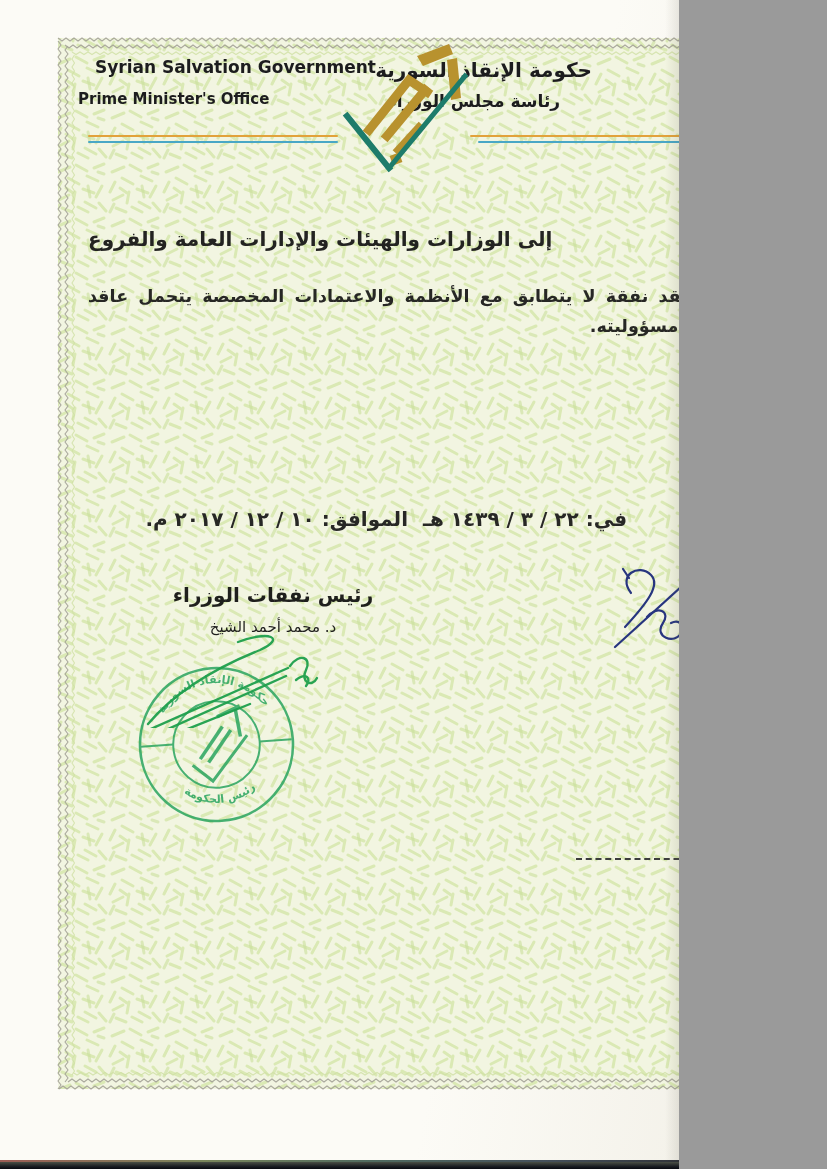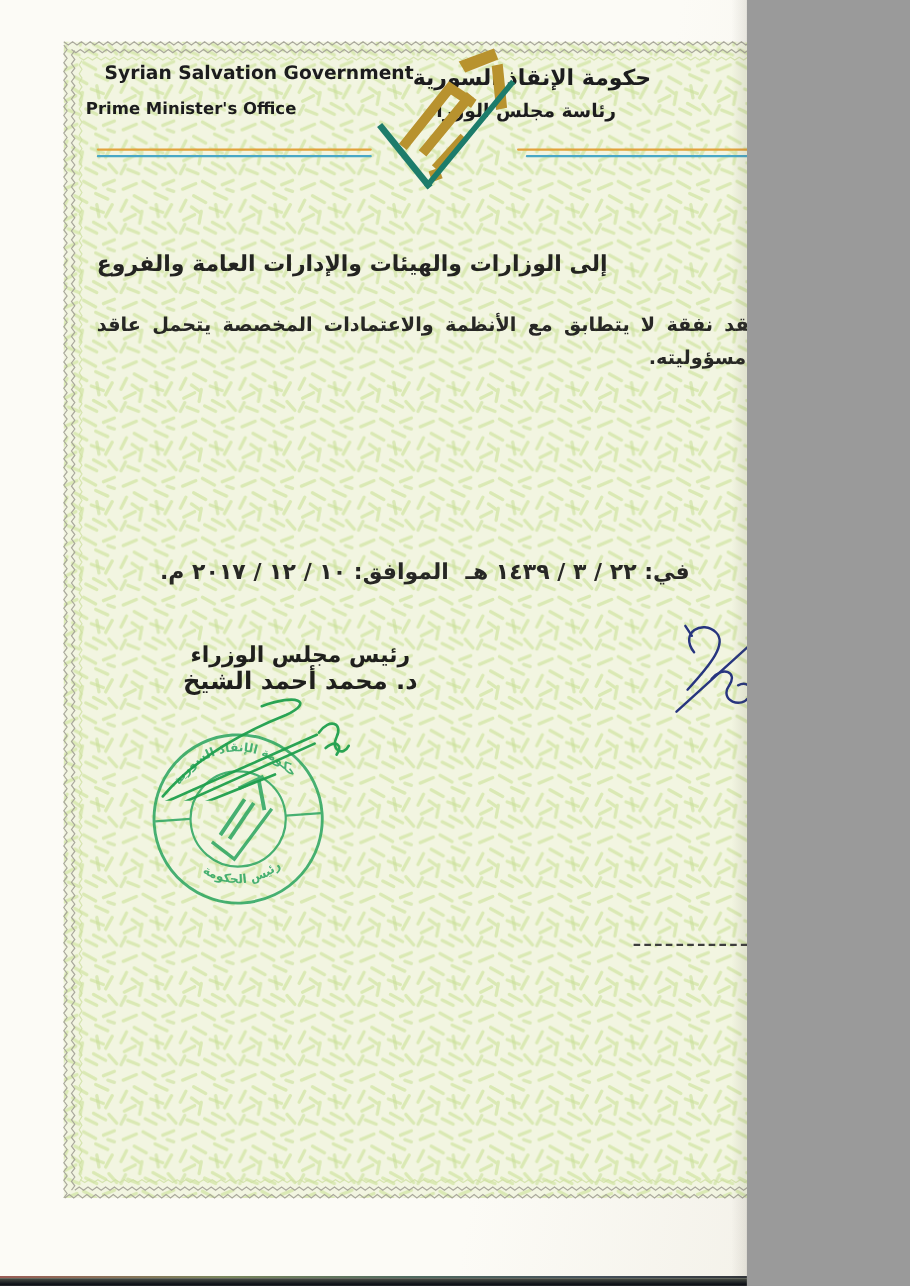--- a/index.html
+++ b/index.html
@@ -36,21 +36,21 @@
   .body-text p{margin:0;}
 
   .date{position:absolute;top:507px;font-size:20px;font-weight:bold;color:#272725;
     direction:rtl;white-space:nowrap;text-align:center;}
   .date-h{left:452px;width:175px;}
   .date-g{left:183px;width:225px;}
 
   .sig{position:absolute;left:148px;top:583px;width:250px;text-align:center;
     direction:rtl;color:#1f1f1d;}
   .sig .t{font-size:20px;font-weight:bold;white-space:nowrap;}
-  .sig .n{font-size:22px;font-weight:bold;white-space:nowrap;}
+  .sig .n{font-size:15px;font-weight:normal;margin-top:11px;white-space:nowrap;}
 
   .att-sep{position:absolute;left:576px;top:858px;width:162px;border-top:2px dashed #3d3d3d;}
   .att{position:absolute;left:468px;top:897px;width:272px;direction:rtl;color:#272725;}
   .att .lbl{font-size:15px;font-weight:bold;text-align:right;}
   .att .item{font-size:14.5px;font-weight:bold;padding-right:46px;margin-top:13px;white-space:nowrap;}
   .att .dash{margin-left:14px;}
 
   .hole{position:absolute;border-radius:50%;background:#fbfaf5;border:1px solid #cfcabb;
     box-shadow:inset 0 2px 3px rgba(120,115,100,.35),inset 0 -1px 2px rgba(255,255,255,.85),0 1px 2px rgba(0,0,0,.06);}
   .hole1{left:766px;top:406px;width:22px;height:22px;}
@@ -162,21 +162,21 @@
   <svg class="abs" style="left:595px;top:555px" width="130" height="100" viewBox="0 0 130 100">
     <g stroke="#27357f" stroke-width="2.2" fill="none" stroke-linecap="round">
       <path d="M108,12 L20,92"></path>
       <path d="M36,38 C22,20 44,8 56,20 C66,30 52,48 30,72"></path>
       <path d="M52,62 C62,50 76,56 68,68 C58,82 80,90 86,78 C90,70 84,64 76,68"></path>
       <path d="M28,14 l6,9"></path>
     </g>
   </svg>
 
   <div class="sig">
-    <div class="t">رئيس مجلس الوزراء</div>
+    <div class="t">رئيس نفقات الوزراء</div>
     <div class="n">د. محمد أحمد الشيخ</div>
   </div>
 
   <svg class="abs" style="left:136px;top:664px" width="161" height="161" viewBox="0 0 160 160" opacity="0.85">
     <g transform="rotate(-4 80 80)">
       <circle cx="80" cy="80" r="76" fill="none" stroke="#2aa55f" stroke-width="2.6"></circle>
       <circle cx="80" cy="80" r="43" fill="none" stroke="#2aa55f" stroke-width="2"></circle>
       <path d="M5,77 L37,77" stroke="#2aa55f" stroke-width="2"></path>
       <path d="M123,80 L155,80" stroke="#2aa55f" stroke-width="2"></path>
       <defs>

